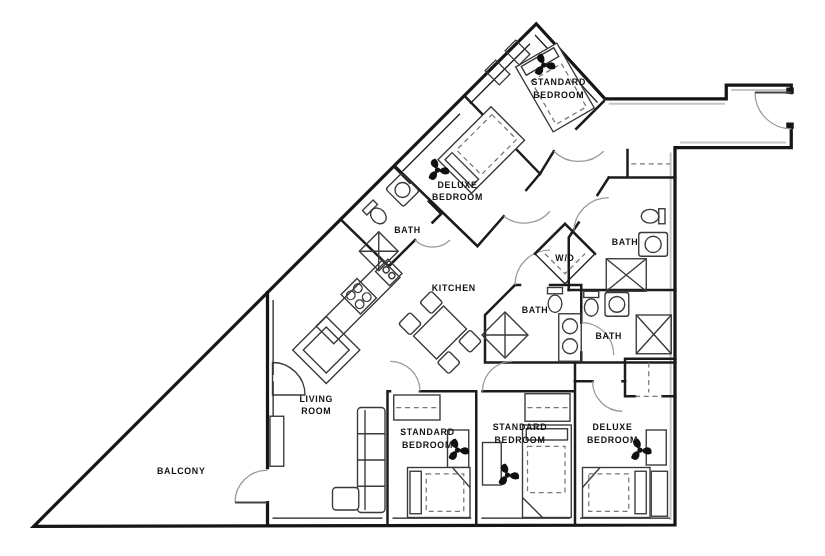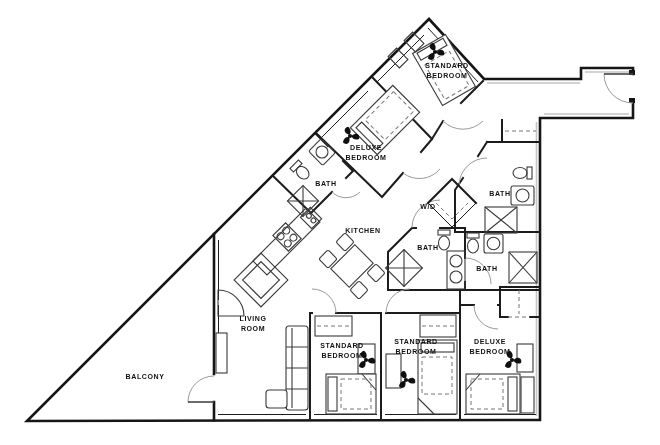--- a/index.html
+++ b/index.html
@@ -250,21 +250,21 @@
   <use href="#fan" x="350" y="136"></use>
   <use href="#fan" x="366" y="360"></use>
   <use href="#fan" x="406" y="380"></use>
   <use href="#fan" x="512" y="360"></use>
 </svg>
 
   <div class="lbl" style="left:145px;top:377px">BALCONY</div>
   <div class="lbl" style="left:253px;top:324px">LIVING
 ROOM</div>
   <div class="lbl" style="left:363px;top:231px">KITCHEN</div>
-  <div class="lbl" style="left:428px;top:207px">W/D</div>
+  <div class="lbl" style="left:452px;top:207px">W/D</div>
   <div class="lbl" style="left:326px;top:184px">BATH</div>
   <div class="lbl" style="left:500px;top:194px">BATH</div>
   <div class="lbl" style="left:428px;top:248px">BATH</div>
   <div class="lbl" style="left:487px;top:269px">BATH</div>
   <div class="lbl" style="left:447px;top:71px">STANDARD
 BEDROOM</div>
   <div class="lbl" style="left:366px;top:153px">DELUXE
 BEDROOM</div>
   <div class="lbl" style="left:342px;top:351px">STANDARD
 BEDROOM</div>

